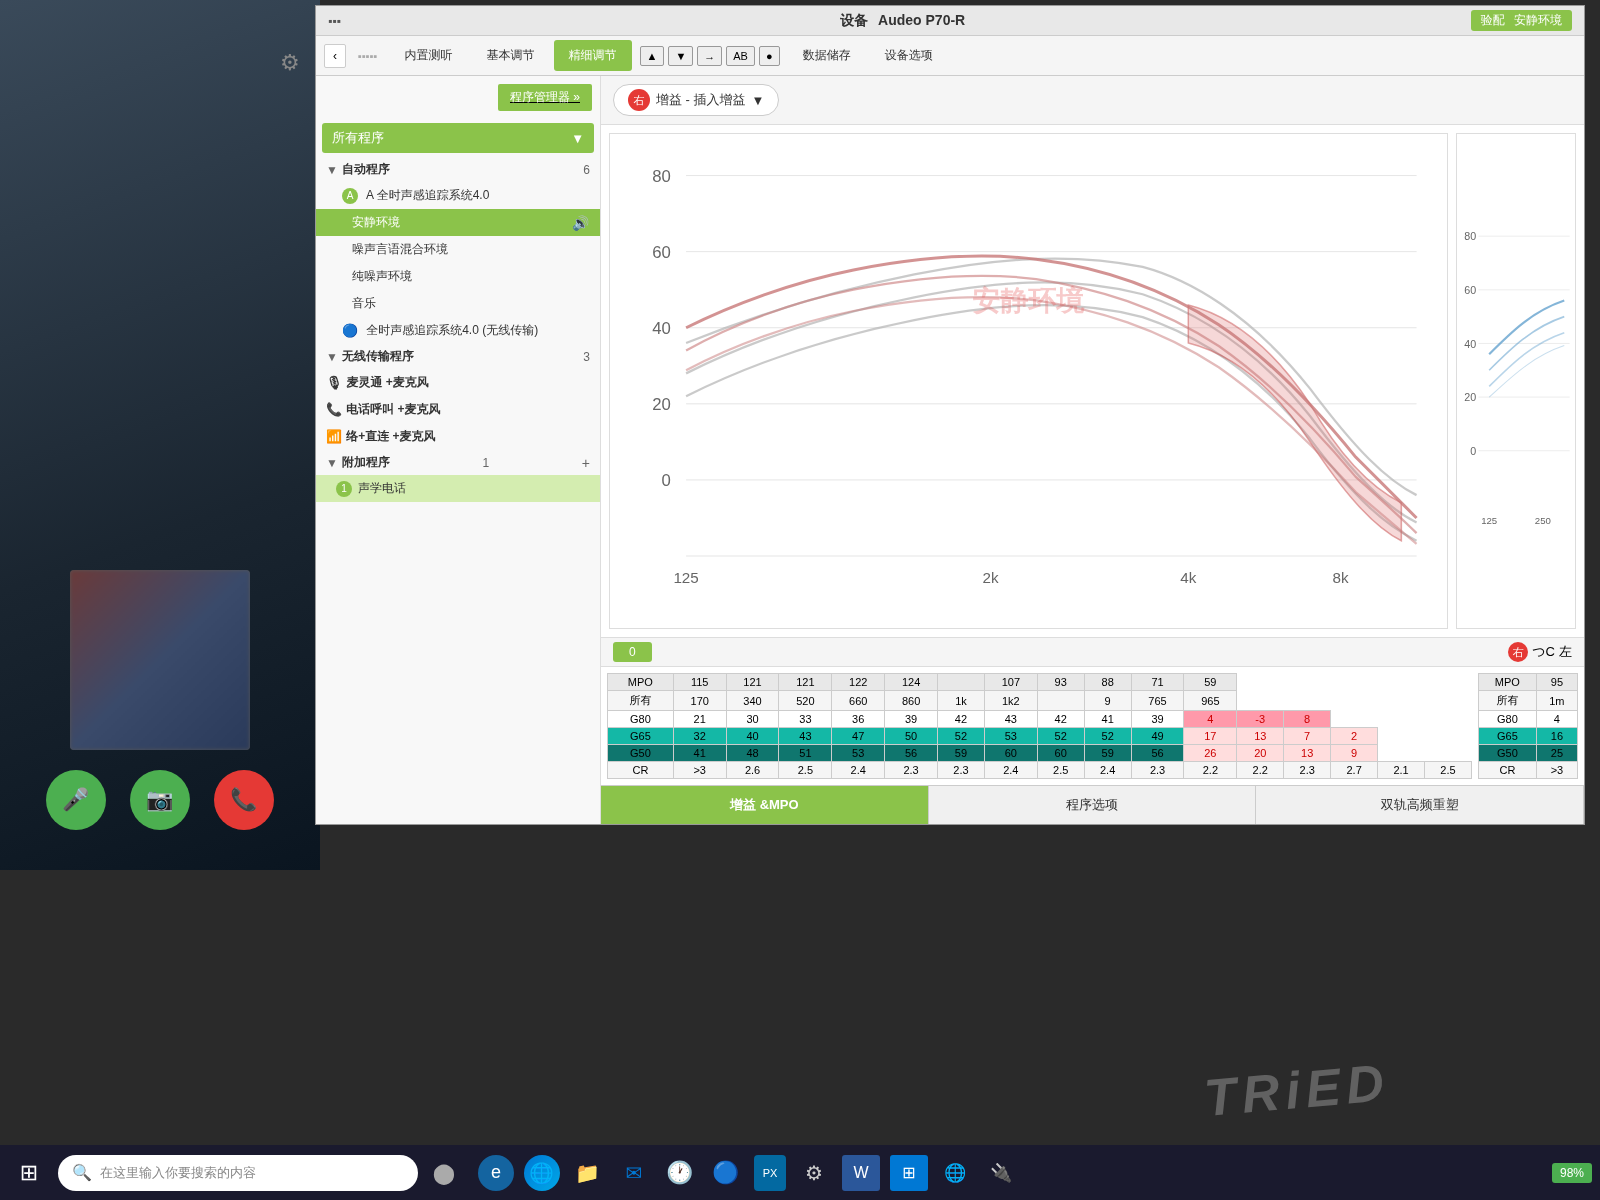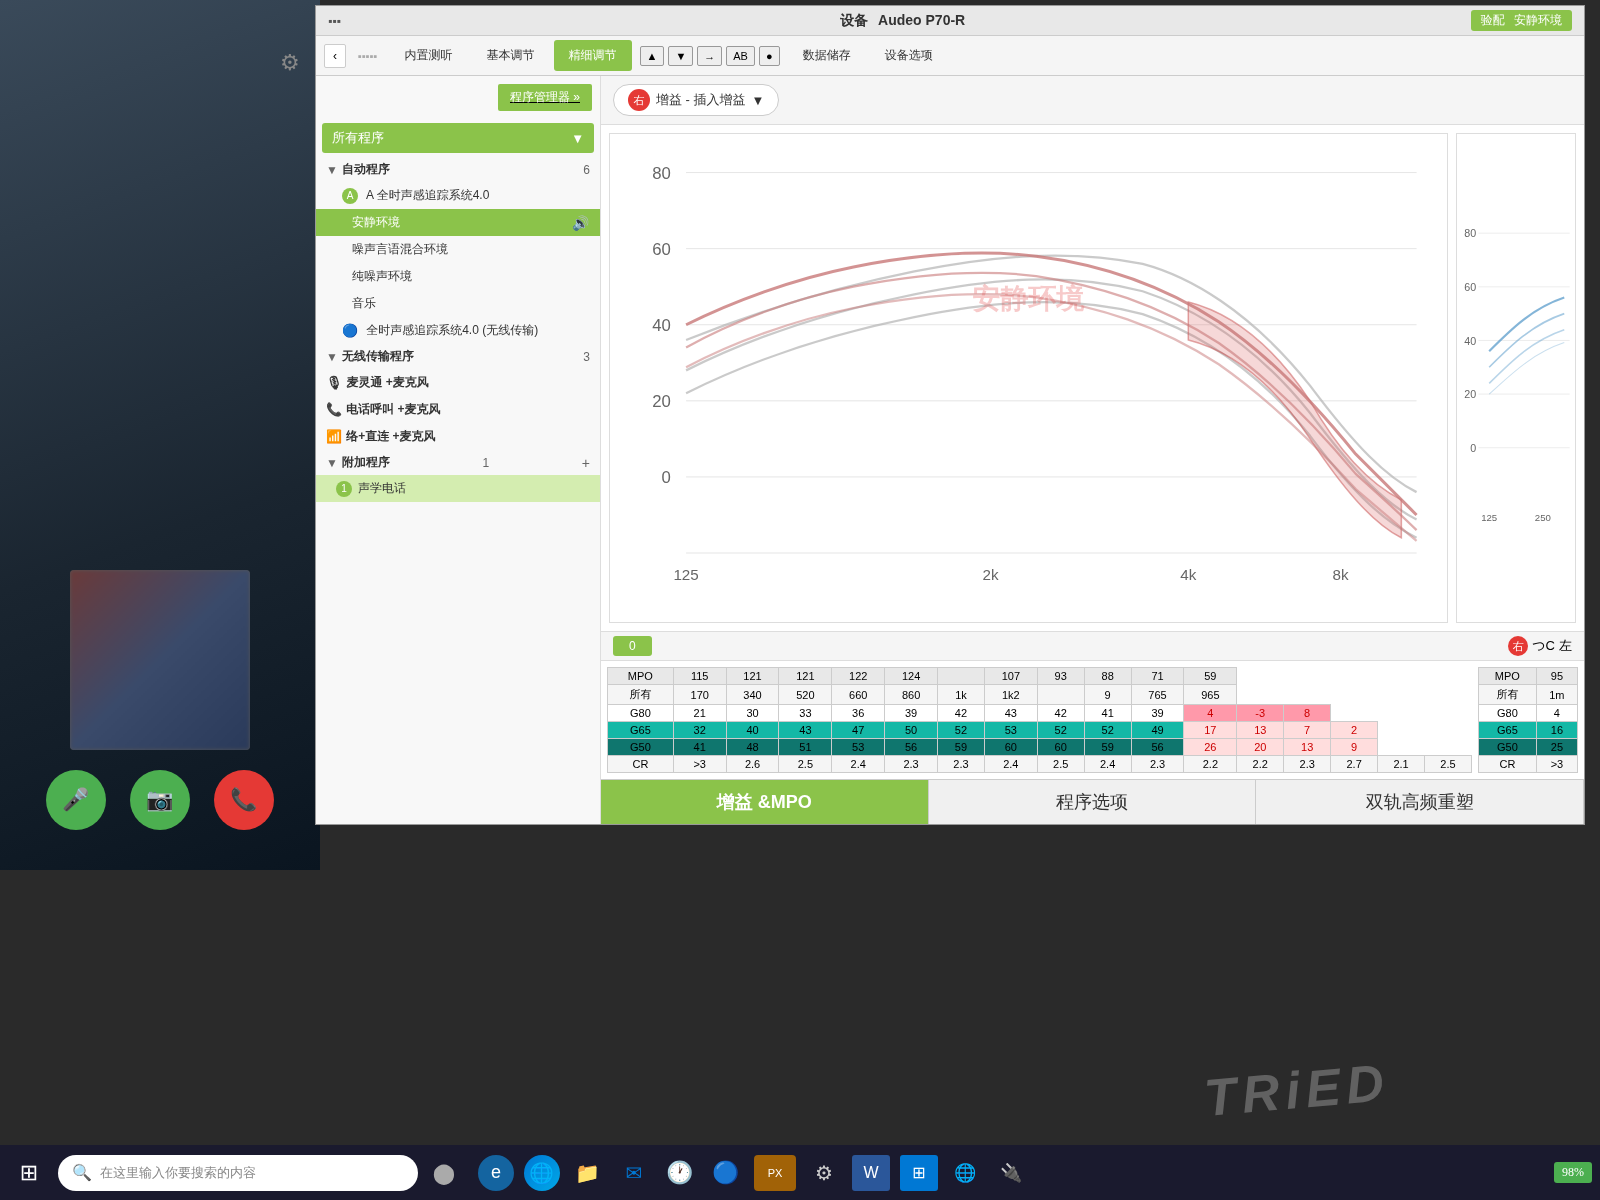--- a/index.html
+++ b/index.html
@@ -400,21 +400,21 @@
     
     .bottom-tabs {
       display: flex;
       border-top: 1px solid #ccc;
       background: #f0f0f0;
     }
     .bottom-tab {
       flex: 1;
       padding: 10px;
       text-align: center;
-      font-size: 18px;
+      font-size: 13px;
       cursor: pointer;
       border-right: 1px solid #ccc;
       color: #333;
     }
     .bottom-tab.active {
       background: #8bc34a;
       color: white;
       font-weight: bold;
     }
 
@@ -475,21 +475,20 @@
     }
     .taskbar-icon.edge { background: linear-gradient(135deg, #0078d4, #00a8e8); color: white; }
     .taskbar-icon.folder { background: transparent; color: #f5a623; }
     .taskbar-icon.mail { background: transparent; color: #0078d4; }
     .taskbar-system {
       margin-left: auto;
       display: flex;
       gap: 6px;
       color: white;
       font-size: 12px;
-      font-family: Liberation Serif, serif;
     }
     .battery-bar {
       background: #4caf50;
       color: white;
       padding: 3px 8px;
       border-radius: 3px;
       font-size: 12px;
     }
     .settings-icon-top {
       position: absolute;
@@ -874,21 +873,21 @@
     <span style="color:#888; font-size:13px;">在这里输入你要搜索的内容</span>
   </div>
   <button class="taskbar-cortana">⬤</button>
   <div class="taskbar-icons">
     <div class="taskbar-icon" style="background:#1464a0; border-radius:50%; color:white; font-size:18px;">e</div>
     <div class="taskbar-icon edge">🌐</div>
     <div class="taskbar-icon folder">📁</div>
     <div class="taskbar-icon mail">✉</div>
     <div class="taskbar-icon" style="color:#4caf50; font-size:22px;">🕐</div>
     <div class="taskbar-icon" style="font-size:22px;">🔵</div>
-    <div class="taskbar-icon" style="background:#a16207; border-radius:4px; color:white; font-size:11px; width:42px;">PX</div>
+    <div class="taskbar-icon" style="background:#0369a1; border-radius:4px; color:white; font-size:11px; width:32px;">PX</div>
     <div class="taskbar-icon">⚙</div>
     <div class="taskbar-icon" style="background:#2b579a; color:white; border-radius:3px; font-size:16px; width:38px;">W</div>
     <div class="taskbar-icon" style="background:#0078d4; color:white; border-radius:3px; font-size:16px; width:38px;">⊞</div>
     <div class="taskbar-icon" style="font-size:18px;">🌐</div>
     <div class="taskbar-icon" style="font-size:18px;">🔌</div>
   </div>
   <div class="taskbar-system">
     <div class="battery-bar">98%</div>
   </div>
 </div>

